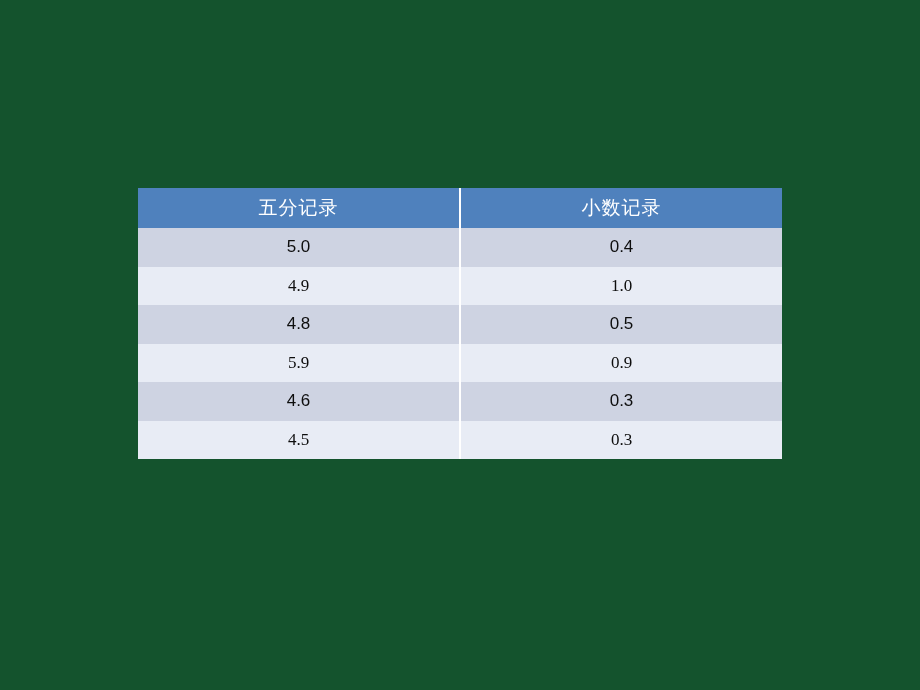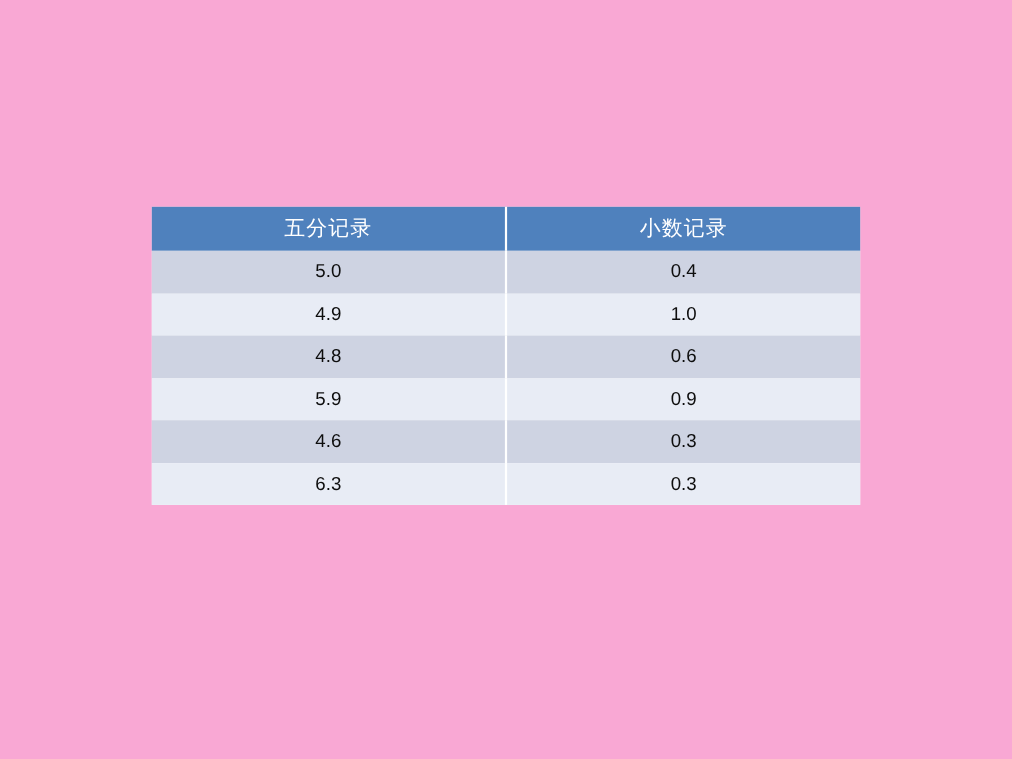--- a/index.html
+++ b/index.html
@@ -13,21 +13,21 @@
     background: #ffffff;
     font-family: "Liberation Sans", "DejaVu Sans", sans-serif;
     overflow: hidden;
     position: relative;
   }
 
   .slide {
     position: relative;
     width: 920px;
     height: 690px;
-    background: #f9a8d4;
+    background: #14532d;
   }
 
   
   .score-table {
     position: absolute;
     left: 138px;
     top: 188px;
     width: 644px;
     border-collapse: collapse;
     table-layout: fixed;
@@ -71,20 +71,21 @@
   }
   .score-table tbody td.cell-left {
     border-right: 2px solid #ffffff;
   }
 
   .score-table tbody tr.band-dark td {
     background: #ced3e2;
   }
   .score-table tbody tr.band-light td {
     background: #e8ecf5;
+    font-family: Liberation Serif, serif;
   }
 </style>
 </head>
 <body>
 
 <div class="slide">
 
   <table class="score-table">
     <colgroup>
       <col class="col-left">
@@ -102,30 +103,30 @@
       <tr class="band-dark">
         <td class="cell-left">5.0</td>
         <td class="cell-right">0.4</td>
       </tr>
       <tr class="band-light">
         <td class="cell-left">4.9</td>
         <td class="cell-right">1.0</td>
       </tr>
       <tr class="band-dark">
         <td class="cell-left">4.8</td>
-        <td class="cell-right">0.6</td>
+        <td class="cell-right">0.5</td>
       </tr>
       <tr class="band-light">
         <td class="cell-left">5.9</td>
         <td class="cell-right">0.9</td>
       </tr>
       <tr class="band-dark">
         <td class="cell-left">4.6</td>
         <td class="cell-right">0.3</td>
       </tr>
       <tr class="band-light">
-        <td class="cell-left">6.3</td>
+        <td class="cell-left">4.5</td>
         <td class="cell-right">0.3</td>
       </tr>
     </tbody>
   </table>
 
 </div>
 
 </body></html>

